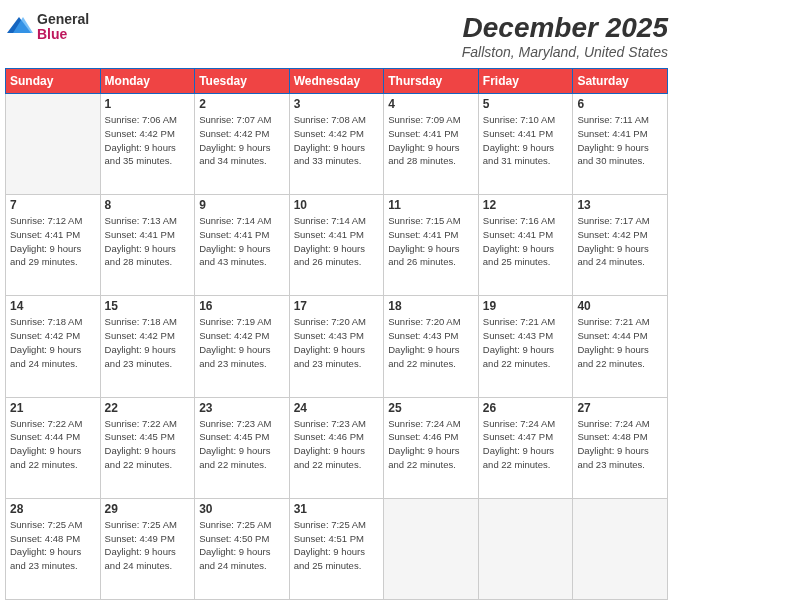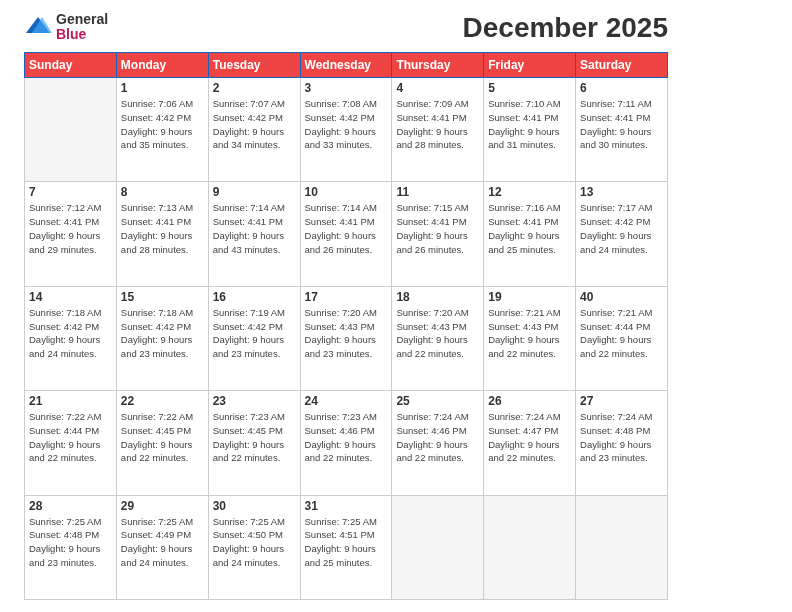--- a/index.html
+++ b/index.html
@@ -7,21 +7,21 @@
       width: 792px;
       height: 612px;
       background: #fff;
       font-family: Arial, sans-serif;
       font-size: 11px;
       overflow: hidden;
     }
     .page {
       width: 684px;
       height: 612px;
-      padding: 12px 16px 12px 24px;
+      padding: 12px 16px 12px 5px;
       display: flex;
       flex-direction: column;
     }
     .header {
       display: flex;
       justify-content: space-between;
       align-items: flex-start;
       margin-bottom: 8px;
     }
     .logo {
@@ -43,20 +43,21 @@
       font-size: 14px;
       font-weight: bold;
       color: #be185d;
     }
     .logo-icon {
       width: 28px;
       height: 28px;
     }
     .title-block {
       text-align: right;
+      font-style: italic;
     }
     .month-title {
       font-size: 28px;
       font-weight: bold;
       color: #333;
     }
     .location {
       font-size: 14px;
       color: #555;
     }
@@ -110,20 +111,21 @@
         <polygon points="14,4 26,20 2,20" fill="#1565c0"></polygon>
         <polygon points="18,4 28,20 8,20" fill="#42a5f5" opacity="0.7"></polygon>
       </svg>
       <div class="logo-text">
         <span class="logo-general">General</span>
         <span class="logo-blue">Blue</span>
       </div>
     </div>
     <div class="title-block">
       <div class="month-title">December 2025</div>
+      <div class="location">Fallston, Maryland, United States</div>
     </div>
   </div>
 
   <table class="calendar">
     <thead>
       <tr>
       <th>Sunday</th>
           <th>Monday</th>
           <th>Tuesday</th>
           <th>Wednesday</th>

